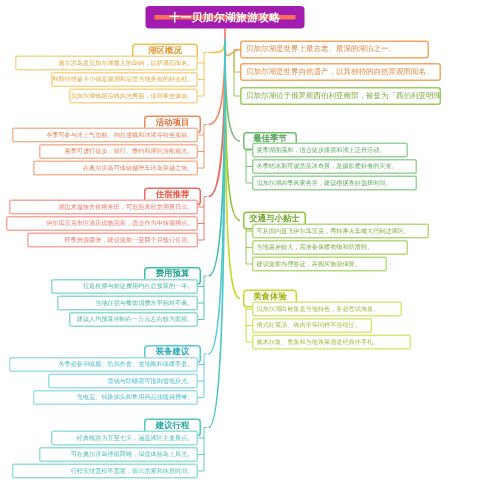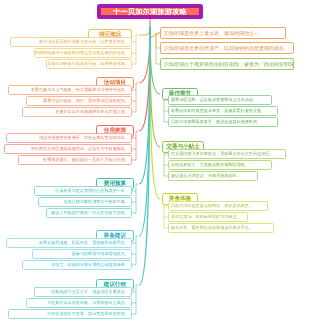--- a/index.html
+++ b/index.html
@@ -27,21 +27,21 @@
     white-space: nowrap;
     line-height: 1;
   }
   
   .title-node {
     left: 97px;
     top: 4px;
     width: 106px;
     height: 15px;
     background: #f9705a;
-    border: 4px solid #a21caf;
+    border: 6px solid #a21caf;
     border-radius: 2.5px;
     color: #ffffff;
     font-size: 7.2px;
     font-weight: bold;
     letter-spacing: 0.2px;
     display: flex;
     align-items: center;
     justify-content: center;
     text-align: center;
   }

